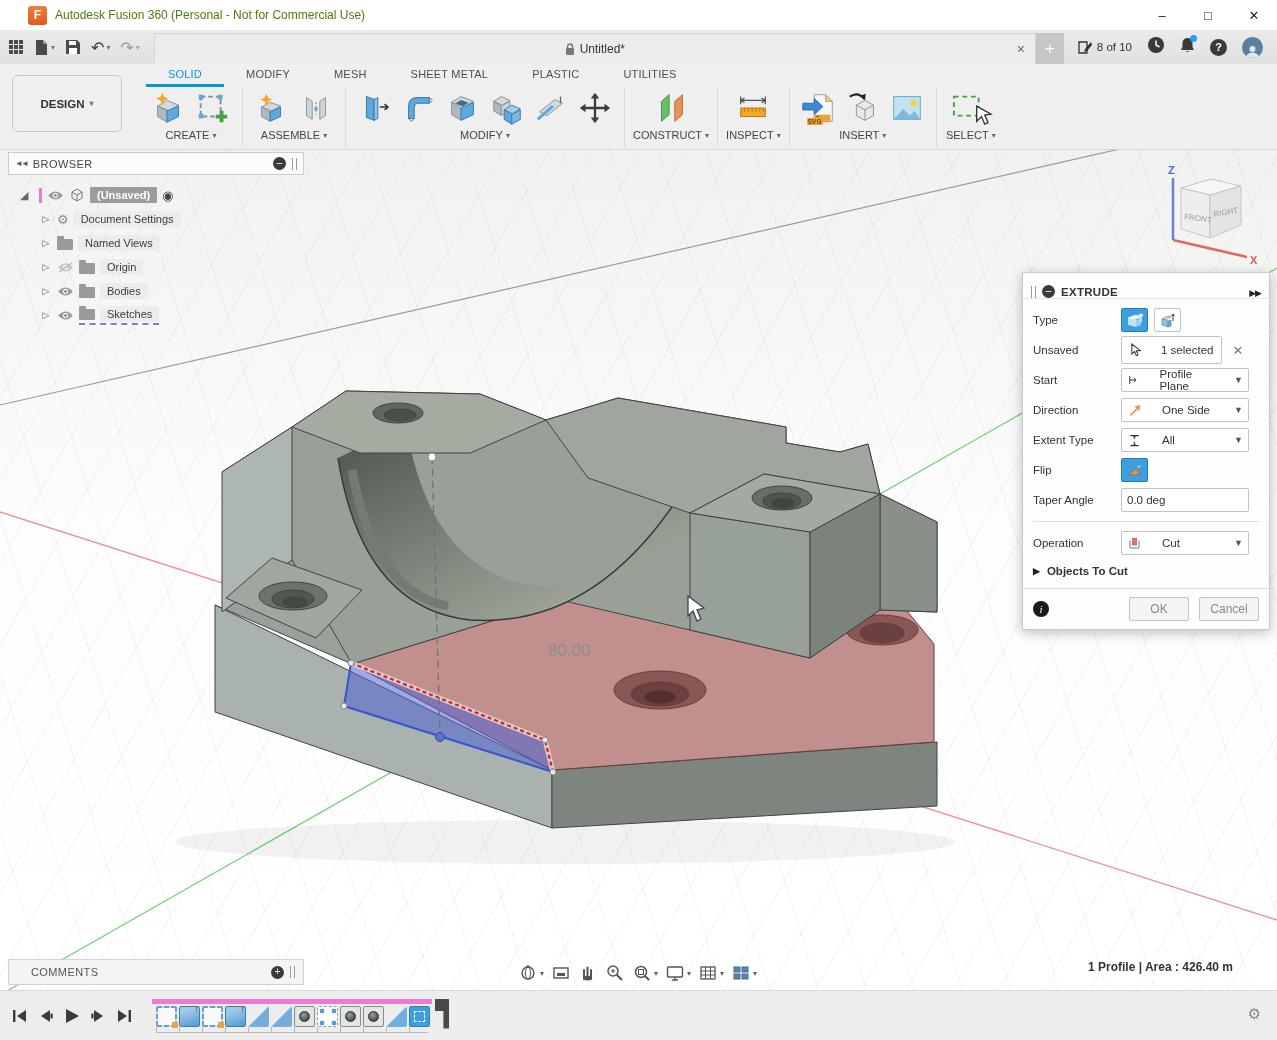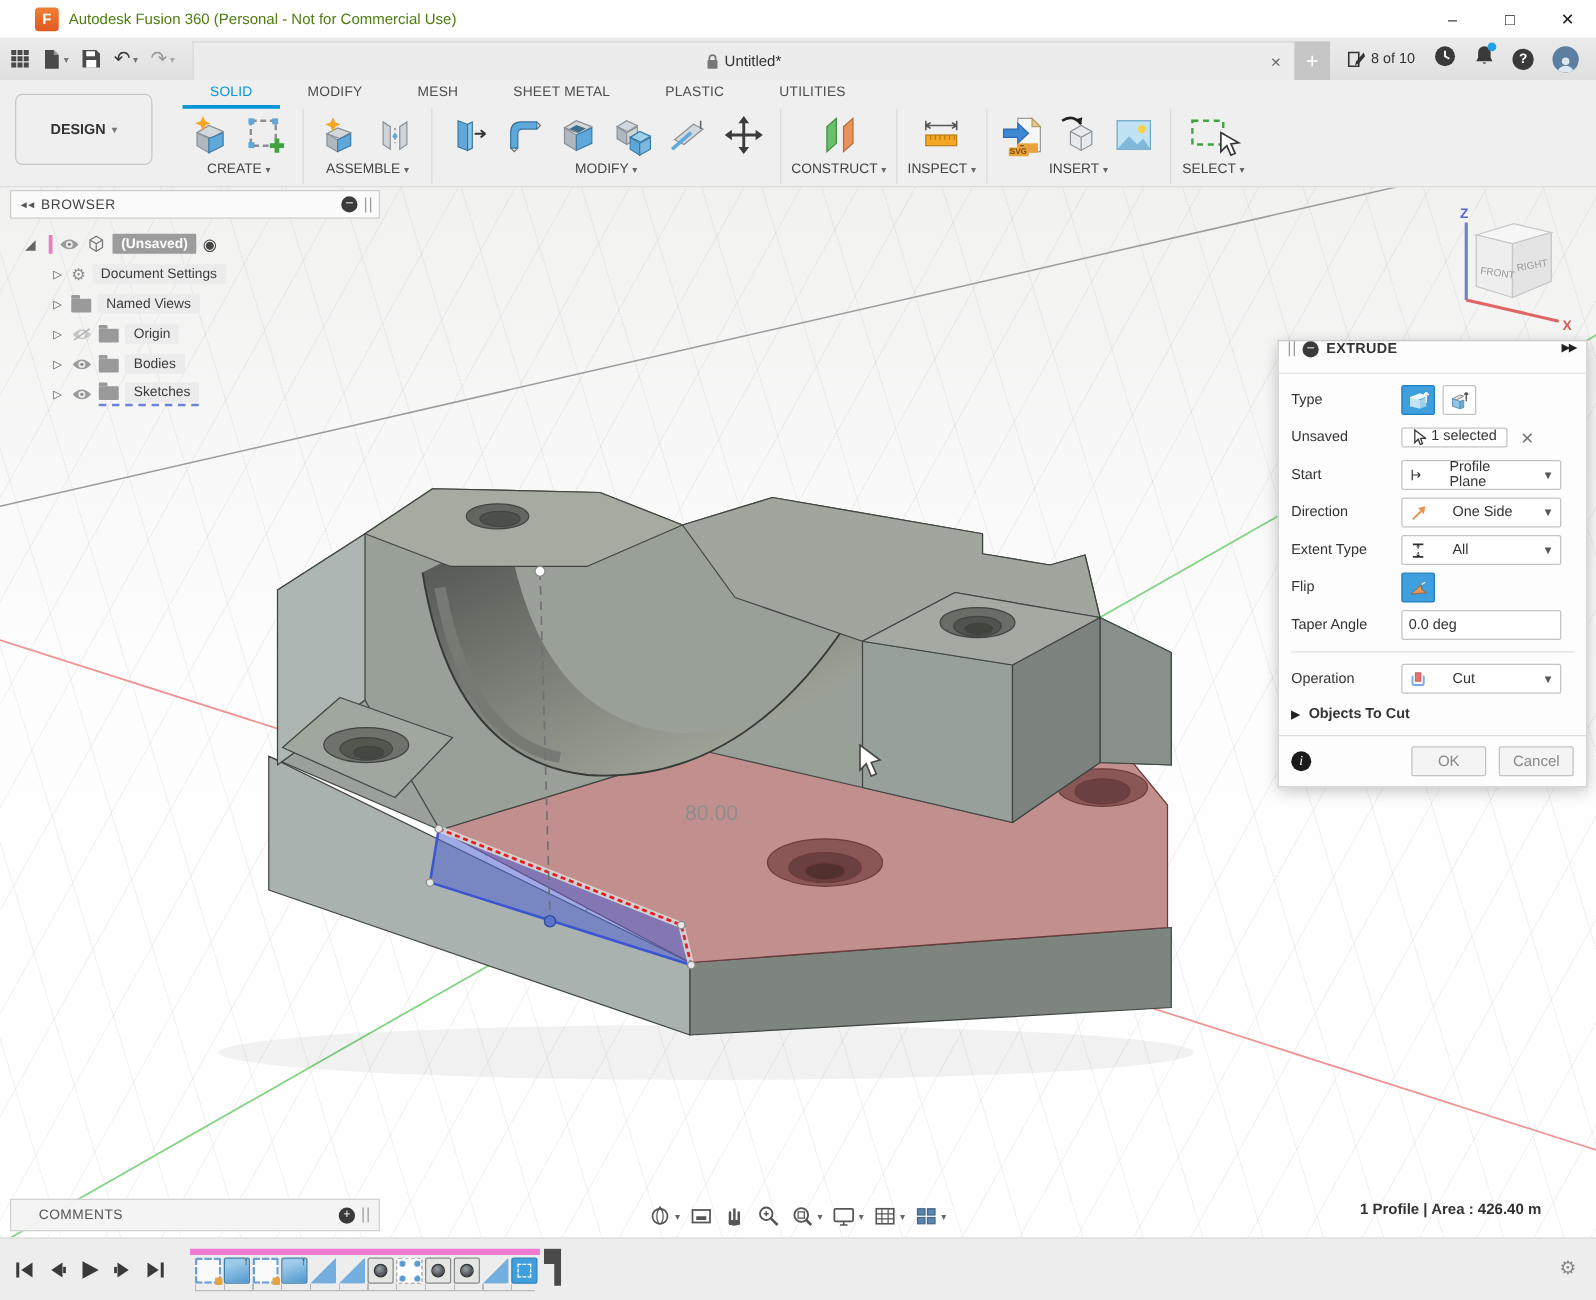--- a/index.html
+++ b/index.html
@@ -91,33 +91,33 @@
   .warn-label{font-weight:bold}
   .vdiv{width:1px;height:16px;background:#c9c9c9}
   .save-link{color:#1f6fbf}
 
   
   .viewcube{position:absolute;right:14px;top:12px}
 
   
   .dialog{position:absolute;right:7px;top:122px;width:248px;background:#fdfdfd;border:1px solid #c9c9c9;
     box-shadow:0 3px 12px rgba(0,0,0,.25);font-size:11.5px;color:#333}
-  .dlg-head{height:26px;display:flex;align-items:flex-start;gap:6px;padding:0 8px;border-bottom:1px solid #e4e4e4}
+  .dlg-head{height:26px;display:flex;align-items:flex-end;gap:6px;padding:0 8px;border-bottom:1px solid #e4e4e4}
   .dlg-title{font-weight:bold;font-size:11.5px;color:#333;letter-spacing:.3px}
   .dlg-skip{margin-left:auto;color:#222;font-size:9px;letter-spacing:-1px}
   .dlg-body{padding:6px 10px 2px}
   .drow{display:flex;align-items:center;min-height:30px}
   .dlabel{width:88px;flex:0 0 auto}
   .sel{display:flex;align-items:center;border:1px solid #c3c3c3;background:#fff;height:24px;width:128px;
     border-radius:2px;padding:0 5px;gap:20px}
   .sel .caret{margin-left:auto;color:#555;font-size:9px}
   .mini-btn{width:27px;height:24px;border:1px solid #c3c3c3;border-radius:2px;background:#fff;display:flex;
     align-items:center;justify-content:center;margin-right:6px}
   .mini-btn.selected{background:#3f9fdc;border-color:#1f7fbf}
-  .chip-btn{display:flex;gap:4px;border:1px solid #c3c3c3;background:#fff;height:16px;
+  .chip-btn{display:flex;align-items:center;gap:20px;border:1px solid #c3c3c3;background:#fff;height:28px;
     padding:0 8px;border-radius:2px}
   .x-clear{color:#777;font-size:13px;margin-left:10px}
   .dlg-divider{height:1px;background:#dedede;margin:6px 0}
   .otc-row{display:flex;align-items:center;gap:7px;padding:7px 0 9px;font-weight:bold}
   .otc-row .tri{font-size:9px;color:#222}
   .dlg-foot{border-top:1px solid #dcdcdc;display:flex;align-items:center;padding:8px 10px}
   .info-glyph{width:16px;height:16px;border-radius:50%;background:#1a1a1a;color:#fff;display:flex;
     align-items:center;justify-content:center}
   .info-glyph::after{content:"i";font-family:"Liberation Serif",serif;font-style:italic;font-size:11px}
   .dlg-btn{width:60px;height:24px;border:1px solid #c3c3c3;background:#f4f4f4;border-radius:2px;color:#888;

